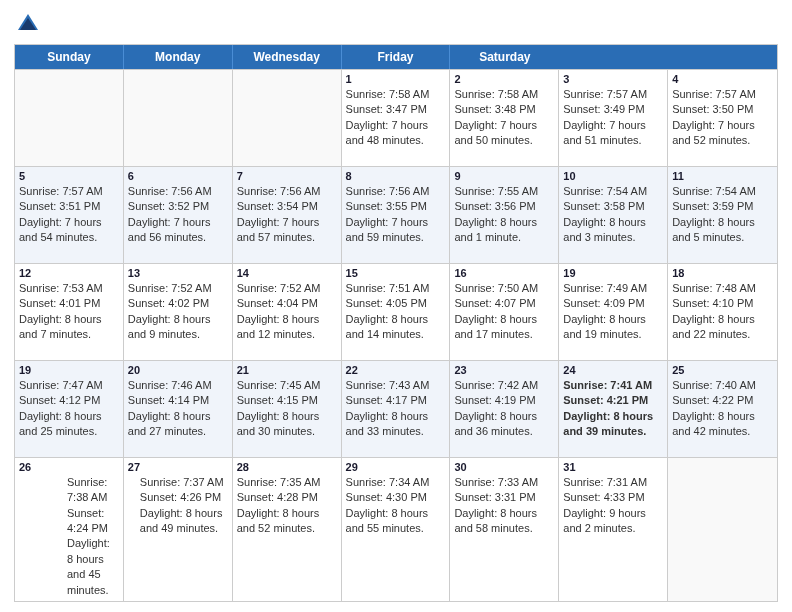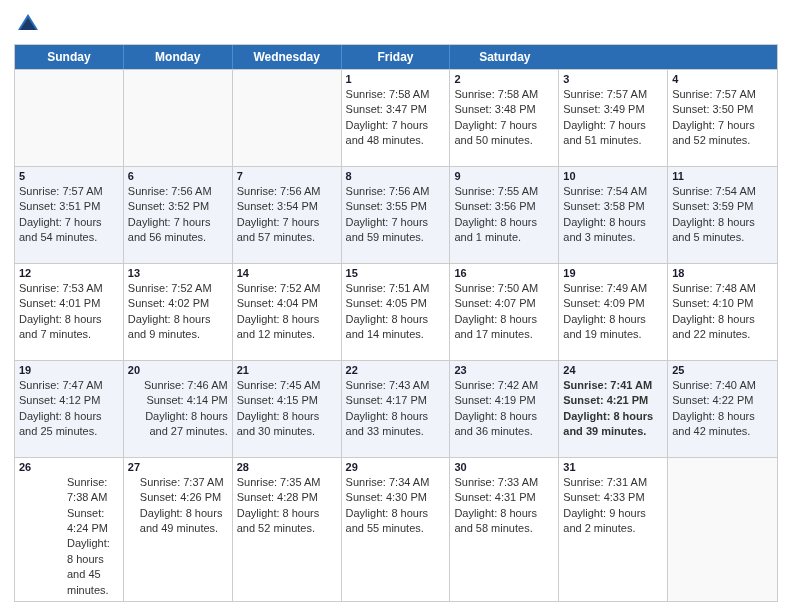--- a/index.html
+++ b/index.html
@@ -283,21 +283,21 @@
         <div class="cal-row">
           <div class="cal-cell alt-row">
             <div class="day-num">19</div>
             <div class="cell-text" style="white-space: pre-line;">Sunrise: 7:47 AM
 Sunset: 4:12 PM
 Daylight: 8 hours
 and 25 minutes.</div>
           </div>
           <div class="cal-cell alt-row">
             <div class="day-num">20</div>
-            <div class="cell-text" style="white-space: pre-line; text-align: right;">Sunrise: 7:46 AM
+            <div class="cell-text" style="white-space: pre-line;">Sunrise: 7:46 AM
 Sunset: 4:14 PM
 Daylight: 8 hours
 and 27 minutes.</div>
           </div>
           <div class="cal-cell alt-row">
             <div class="day-num">21</div>
             <div class="cell-text" style="white-space: pre-line;">Sunrise: 7:45 AM
 Sunset: 4:15 PM
 Daylight: 8 hours
 and 30 minutes.</div>
@@ -356,21 +356,21 @@
           <div class="cal-cell">
             <div class="day-num">29</div>
             <div class="cell-text" style="white-space: pre-line;">Sunrise: 7:34 AM
 Sunset: 4:30 PM
 Daylight: 8 hours
 and 55 minutes.</div>
           </div>
           <div class="cal-cell">
             <div class="day-num">30</div>
             <div class="cell-text" style="white-space: pre-line;">Sunrise: 7:33 AM
-Sunset: 4:31 PM
+Sunset: 3:31 PM
 Daylight: 8 hours
 and 58 minutes.</div>
           </div>
           <div class="cal-cell">
             <div class="day-num">31</div>
             <div class="cell-text" style="white-space: pre-line;">Sunrise: 7:31 AM
 Sunset: 4:33 PM
 Daylight: 9 hours
 and 2 minutes.</div>
           </div>

